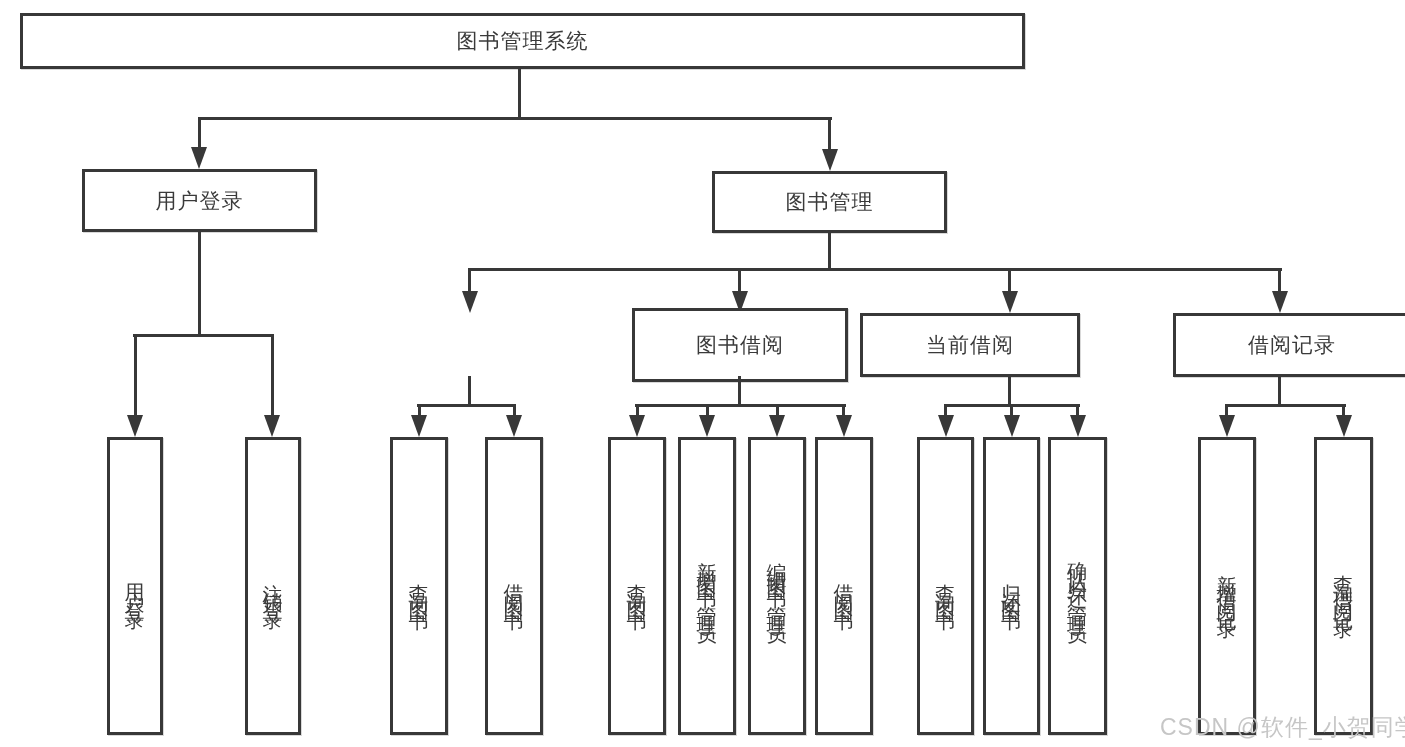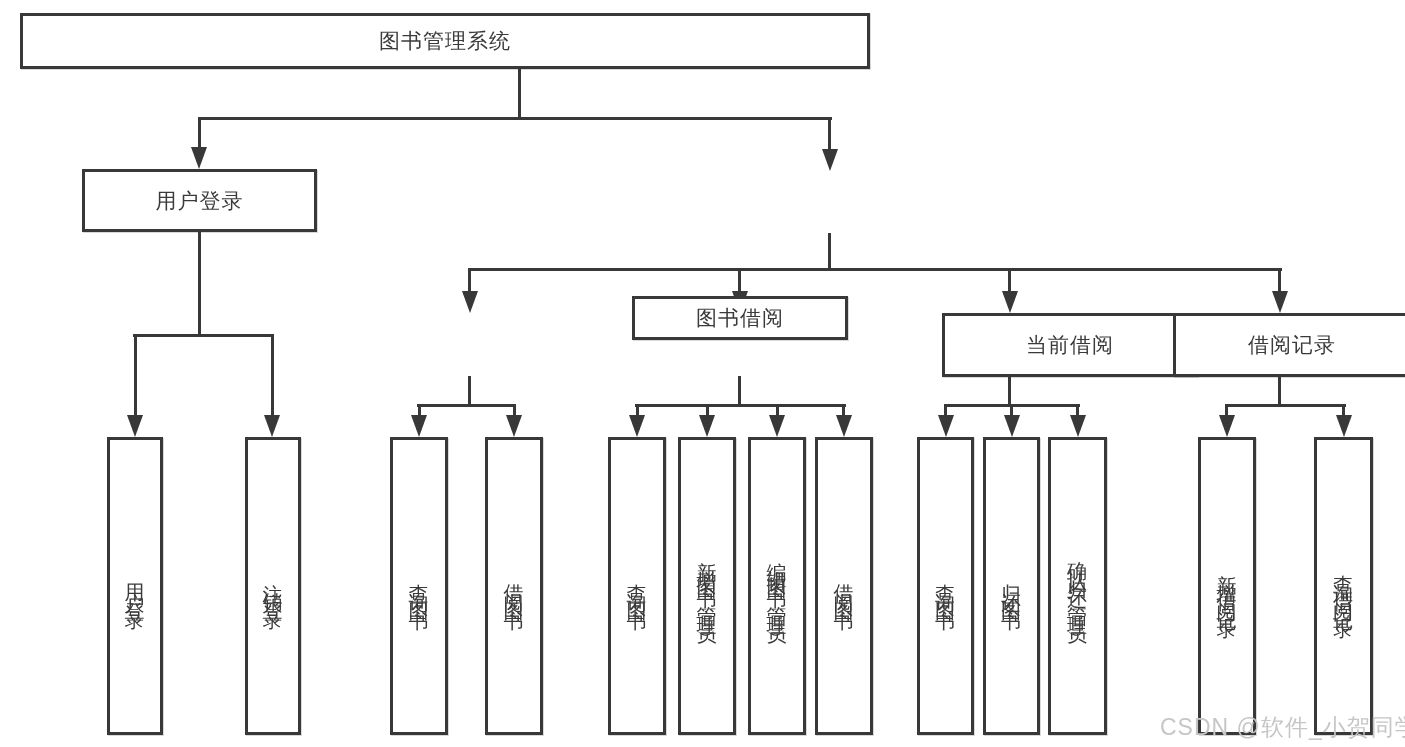--- a/index.html
+++ b/index.html
@@ -35,51 +35,52 @@
     position:absolute; left:1160px; top:712px;
     font-size:23px; color:#c6c6c6; letter-spacing:1px; z-index:5;
     white-space:nowrap;
   }
 </style>
 </head>
 <body>
 
 <div class="stage">
 
-  <div class="hbox" style="left:20px;top:13px;width:850px;height:56px">图书管理系统</div>
+  <div class="hbox" style="left:20px;top:13px;width:1005px;height:56px">图书管理系统</div>
 
   <div class="line" style="left:518px;top:69px;width:3px;height:50px"></div>
   <div class="line" style="left:198px;top:117px;width:634px;height:3px"></div>
   <div class="line" style="left:198px;top:119px;width:3px;height:28px"></div>
   <div class="ah" style="left:191px;top:147px"></div>
   <div class="line" style="left:828px;top:119px;width:3px;height:30px"></div>
   <div class="ah" style="left:822px;top:149px"></div>
 
   <div class="hbox" style="left:82px;top:169px;width:235px;height:63px">用户登录</div>
+  <div class="hbox" style="left:712px;top:171px;width:235px;height:62px">图书管理</div>
 
   <div class="line" style="left:198px;top:232px;width:3px;height:104px"></div>
   <div class="line" style="left:133px;top:334px;width:141px;height:3px"></div>
   <div class="line" style="left:134px;top:336px;width:3px;height:79px"></div>
   <div class="ah" style="left:127px;top:415px"></div>
   <div class="line" style="left:271px;top:336px;width:3px;height:79px"></div>
   <div class="ah" style="left:264px;top:415px"></div>
 
   <div class="line" style="left:828px;top:233px;width:3px;height:37px"></div>
   <div class="line" style="left:468px;top:268px;width:814px;height:3px"></div>
   <div class="line" style="left:468px;top:270px;width:3px;height:21px"></div>
   <div class="ah" style="left:462px;top:291px"></div>
   <div class="line" style="left:738px;top:270px;width:3px;height:21px"></div>
   <div class="ah" style="left:732px;top:291px"></div>
   <div class="line" style="left:1008px;top:270px;width:3px;height:21px"></div>
   <div class="ah" style="left:1002px;top:291px"></div>
   <div class="line" style="left:1278px;top:270px;width:3px;height:21px"></div>
   <div class="ah" style="left:1272px;top:291px"></div>
 
-  <div class="hbox" style="left:632px;top:296px;width:216px;height:44px">图书借阅</div>
-  <div class="hbox" style="left:942px;top:313px;width:256px;height:64px">当前借阅</div>
+  <div class="hbox" style="left:632px;top:308px;width:216px;height:74px">图书借阅</div>
+  <div class="hbox" style="left:860px;top:313px;width:220px;height:64px">当前借阅</div>
   <div class="hbox" style="left:1173px;top:313px;width:238px;height:64px">借阅记录</div>
 
   <div class="line" style="left:468px;top:376px;width:3px;height:30px"></div>
   <div class="line" style="left:417px;top:404px;width:99px;height:3px"></div>
   <div class="line" style="left:418px;top:406px;width:3px;height:9px"></div>
   <div class="ah" style="left:411px;top:415px"></div>
   <div class="line" style="left:513px;top:406px;width:3px;height:9px"></div>
   <div class="ah" style="left:506px;top:415px"></div>
 
   <div class="line" style="left:738px;top:376px;width:3px;height:30px"></div>

